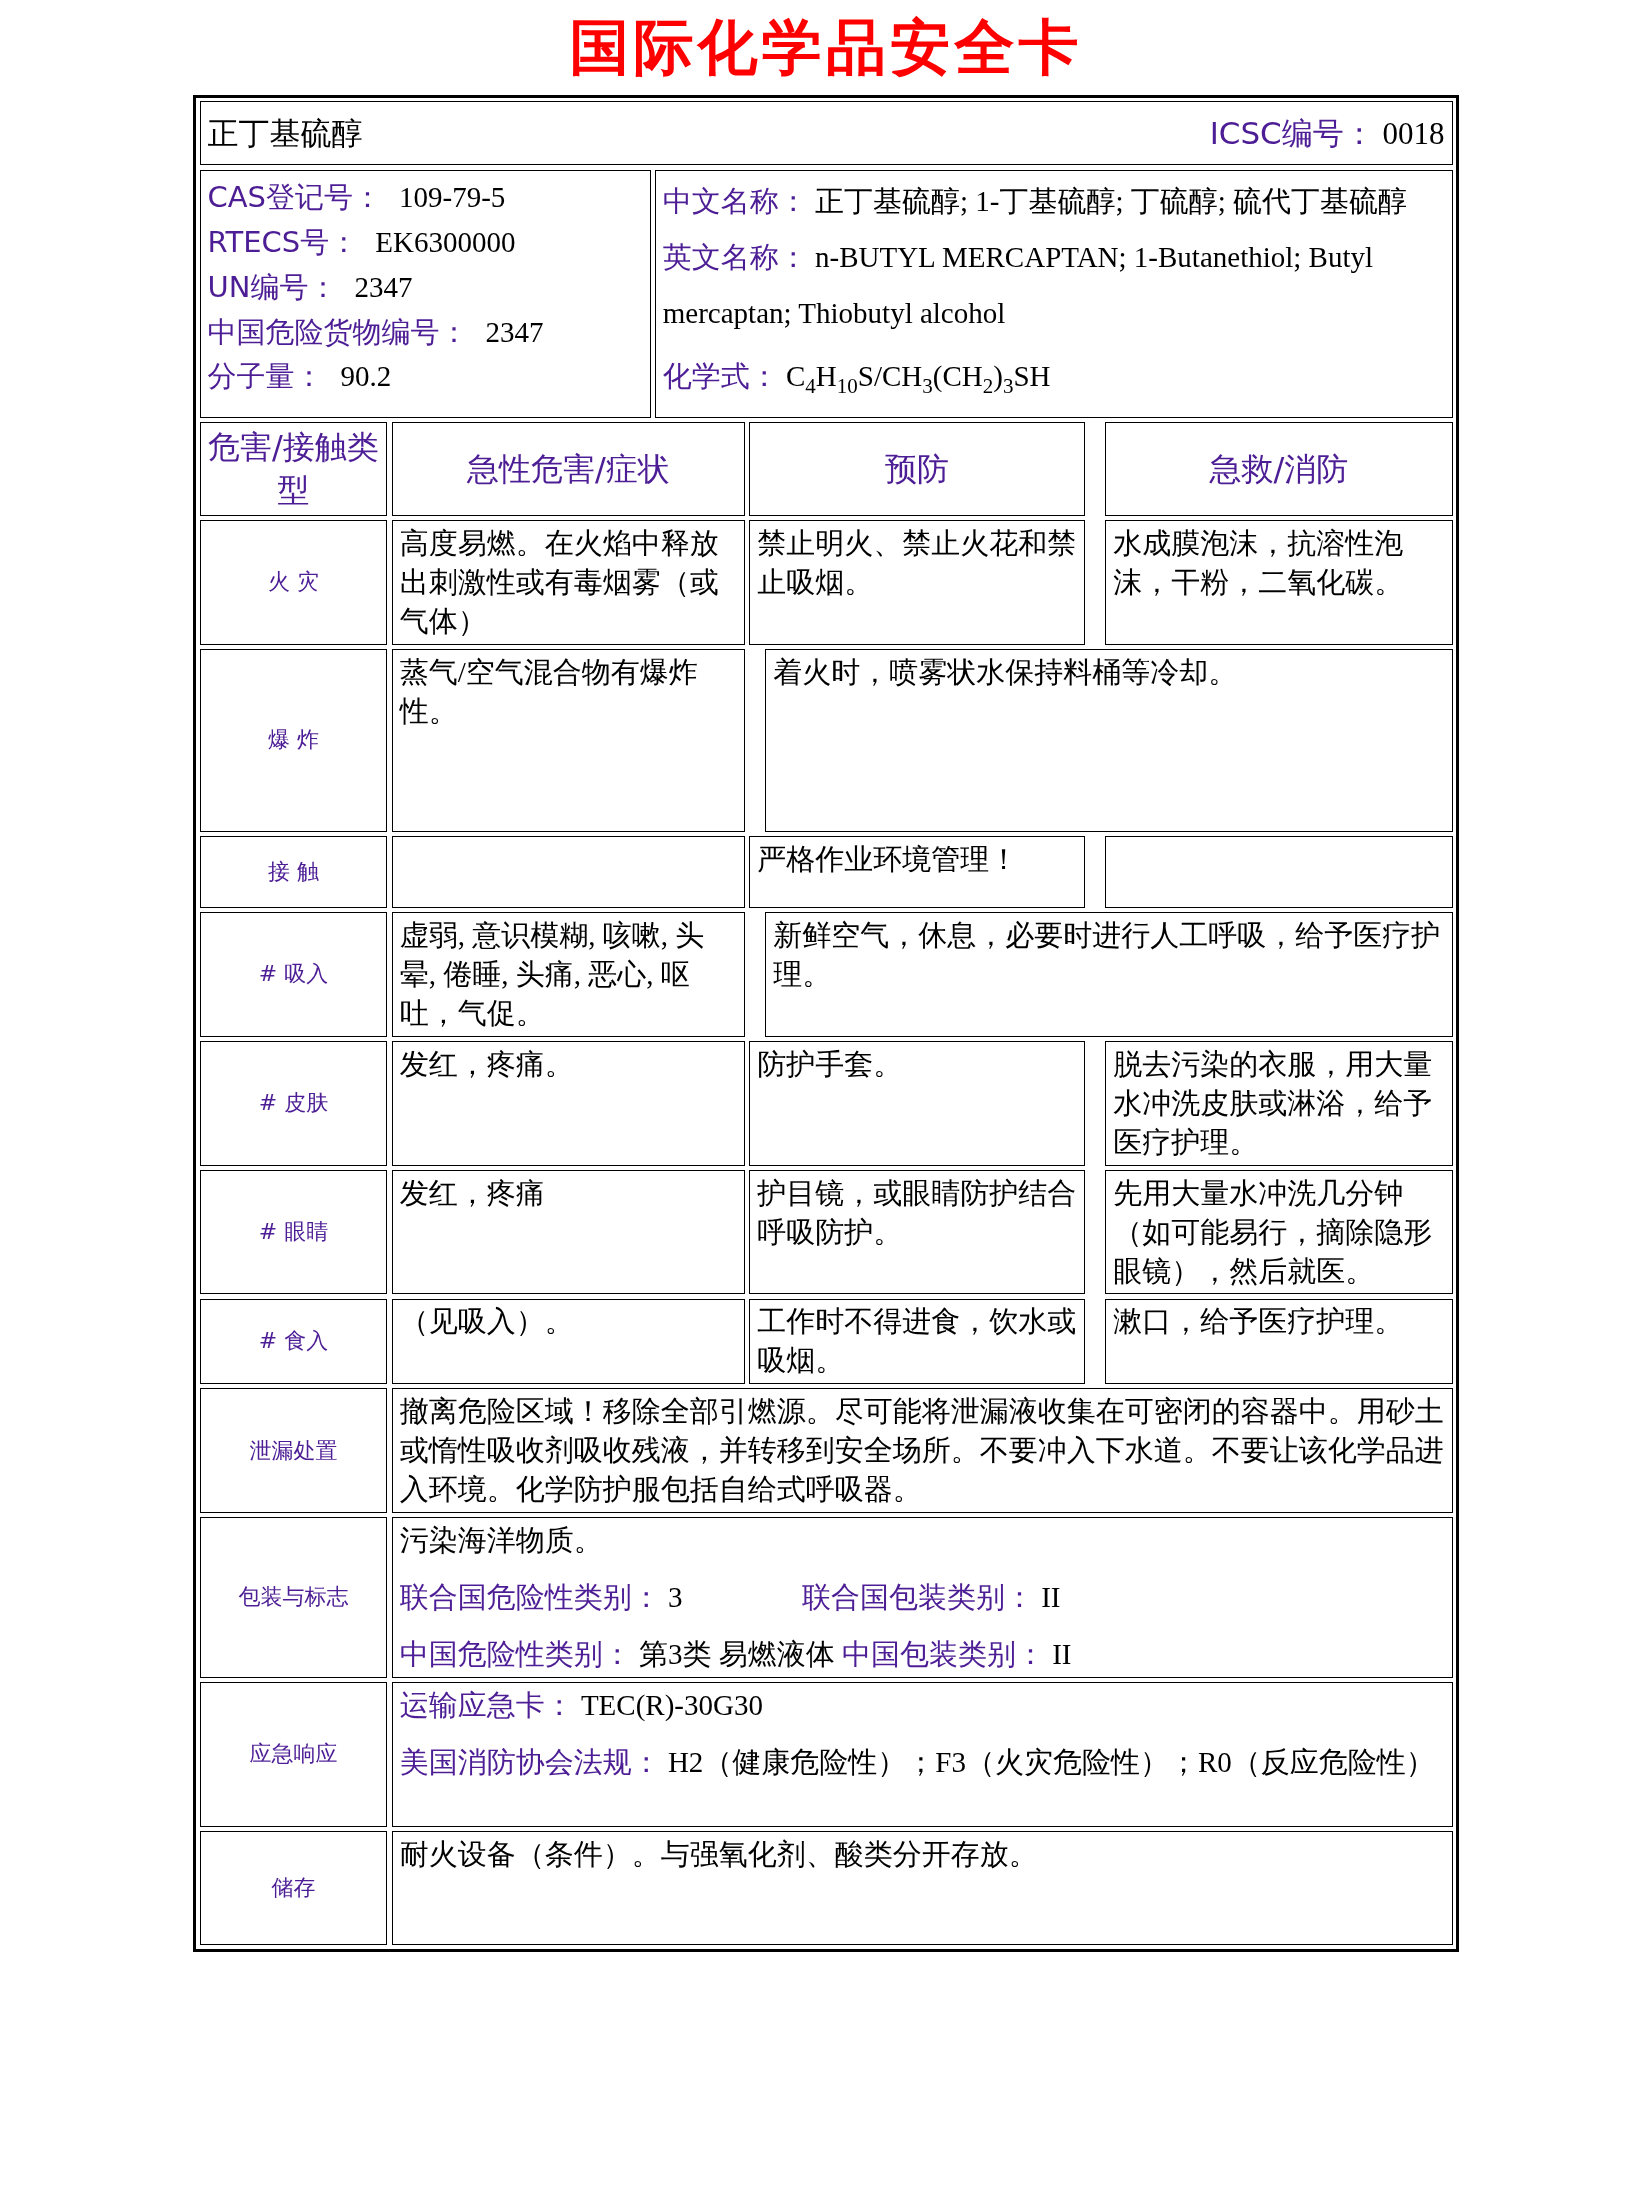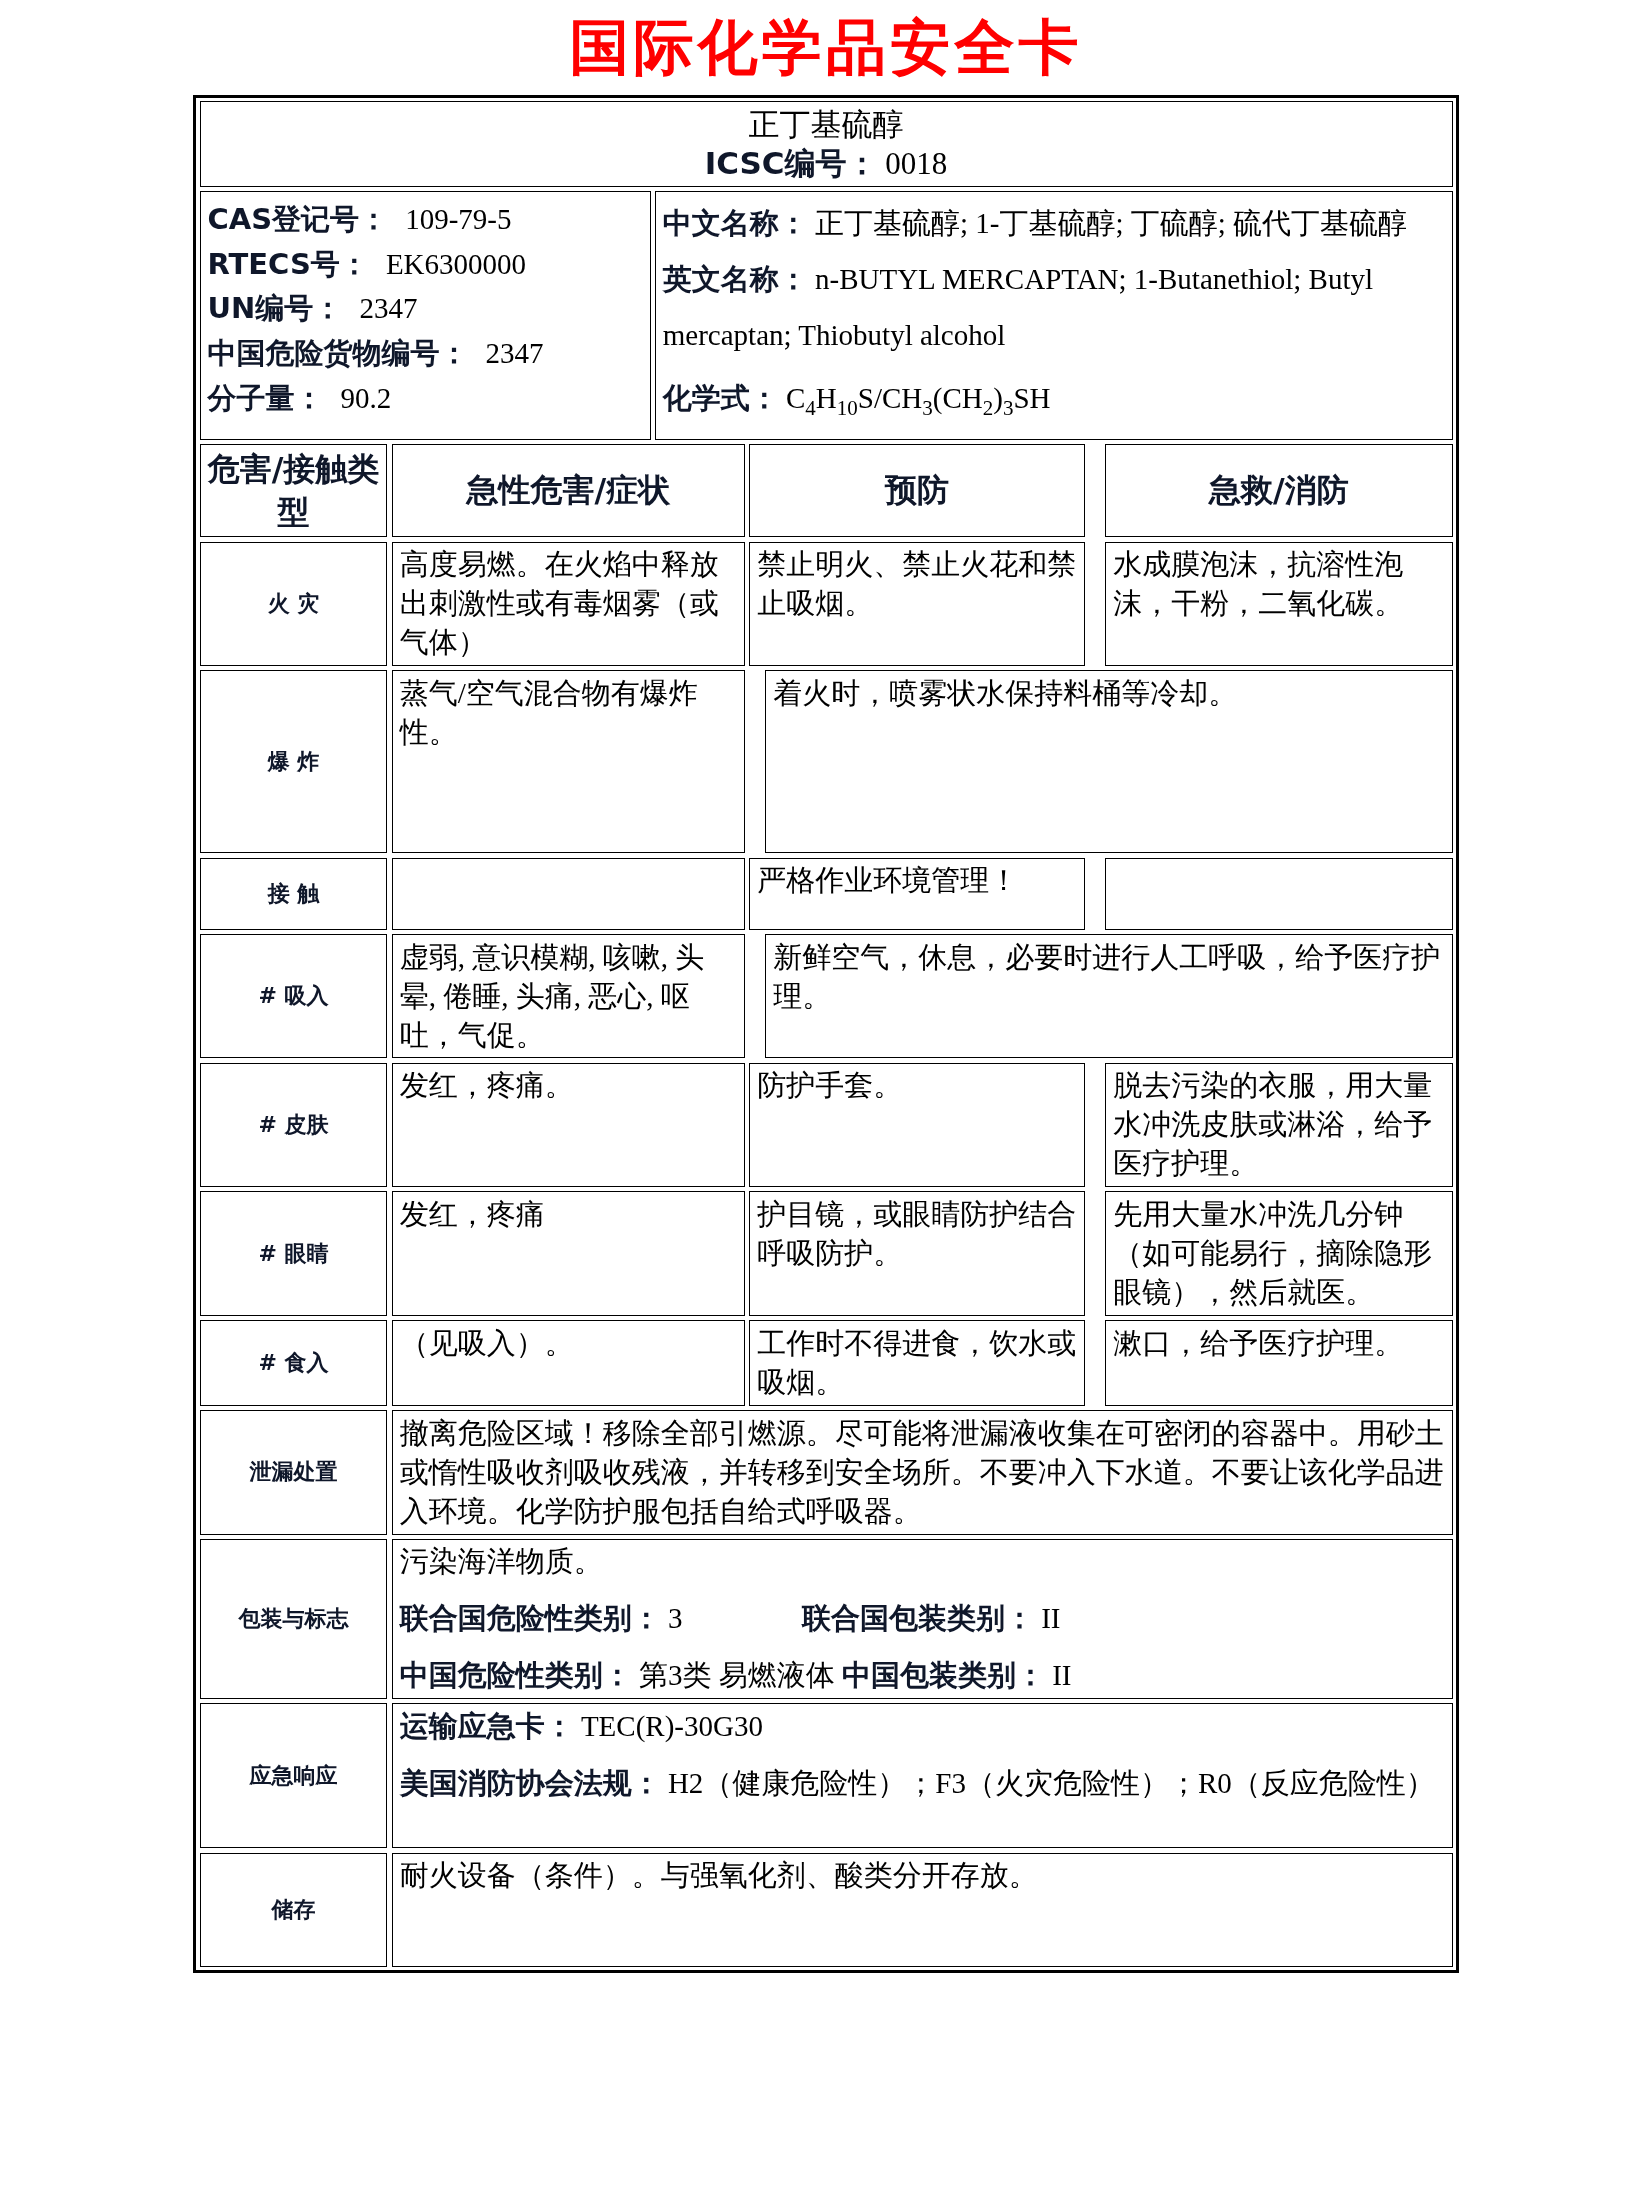--- a/index.html
+++ b/index.html
@@ -13,23 +13,23 @@
     font-family:"DejaVu Serif","Liberation Serif",serif;
   }
   .card{
     width:1253px;margin:0 auto;border:3.5px solid #000;padding:3.5px;
     box-sizing:content-box;background:#fff;
   }
   .trow{display:flex;gap:4.2px;margin-top:4.2px;}
   .trow:first-child{margin-top:0;}
   .cell{
     border:1.4px solid #000;box-sizing:border-box;background:#fff;
-    padding:2.8px 7px;font-size:29px;line-height:39px;flex-direction:column;
-  }
-  .blue{color:#0f172a;font-weight:bold;font-family:"DejaVu Sans","Liberation Sans",sans-serif;}
+    padding:2.8px 7px;font-size:29px;line-height:39px;
+  }
+  .blue{color:#4c1d95;font-weight:normal;font-family:"DejaVu Sans","Liberation Sans",sans-serif;}
   .label-cell{
     display:flex;align-items:center;justify-content:center;text-align:center;
     font-size:22px;line-height:40px;
   }
   .hdr-cell{
     display:flex;align-items:center;justify-content:center;text-align:center;
     font-size:32px;line-height:43px;min-height:91px;
   }
   .c1{width:15%;flex:0 0 auto;}
   .c2{width:28.2%;flex:0 0 auto;}

